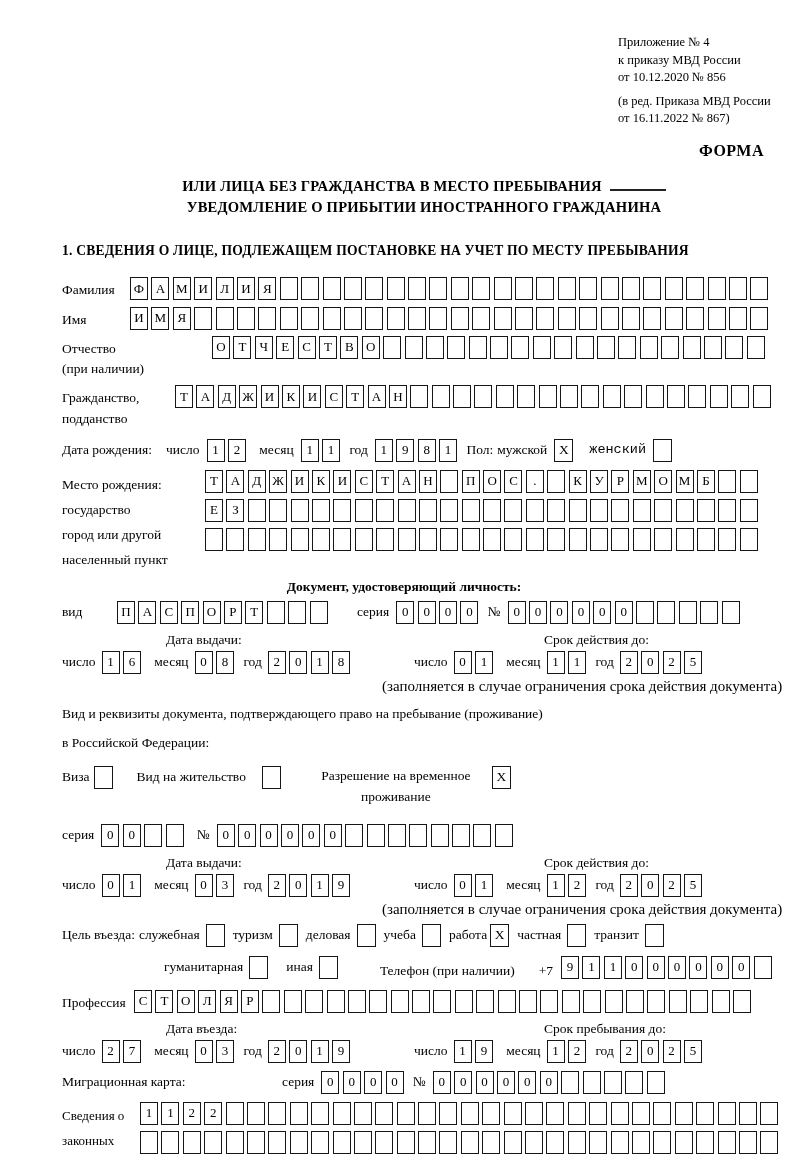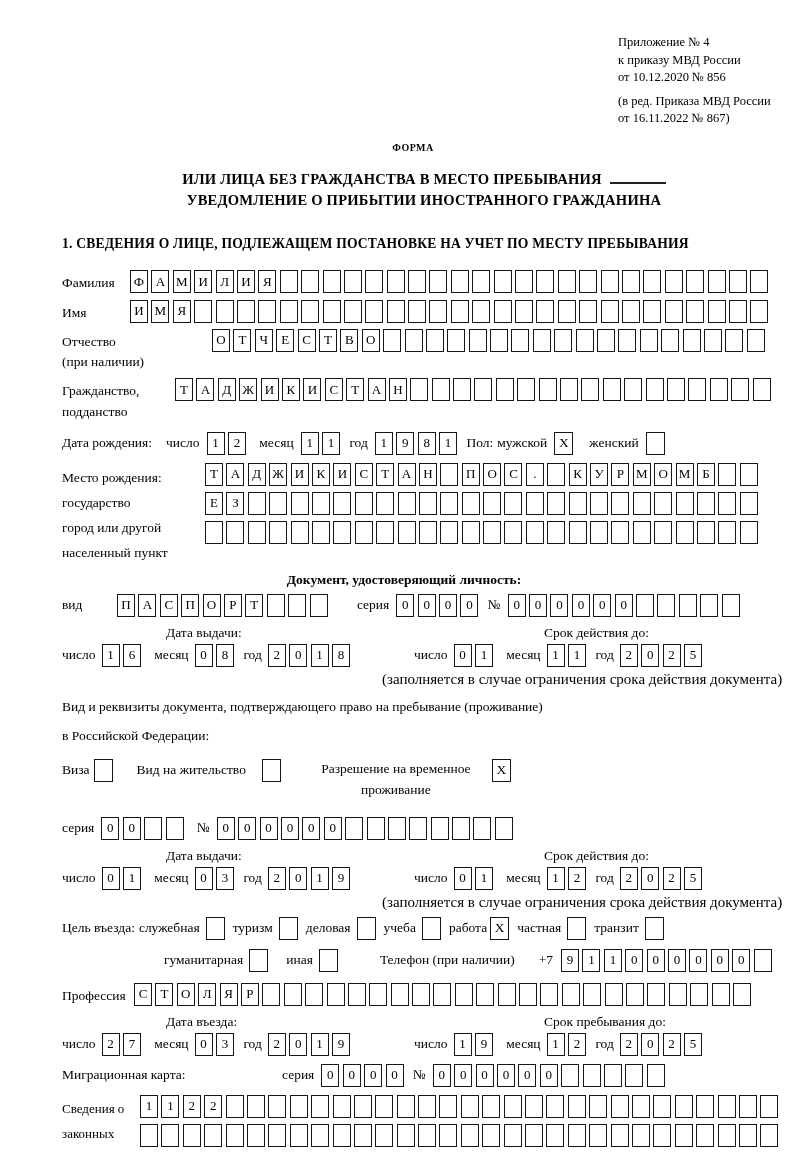--- a/index.html
+++ b/index.html
@@ -7,21 +7,21 @@
     width:800px; height:1163px;
     font-family:"Liberation Serif", serif;
     color:#000; font-size:13.5px;
     overflow:hidden;
   }
   .page { box-sizing:border-box; width:800px; height:1163px; padding:34px 14px 10px 62px; position:relative; }
 
   
   .annex { margin-left:556px; font-size:12.5px; line-height:1.4; }
   .annex-note { margin-top:6px; }
-  .forma { text-align:center; padding-right:22px; font-weight:bold; font-size:10px; margin-top:14px; letter-spacing:0.5px; }
+  .forma { text-align:right; padding-right:22px; font-weight:bold; font-size:16px; margin-top:14px; letter-spacing:0.5px; }
 
   .title { text-align:center; font-weight:bold; font-size:14.6px; line-height:1.5; margin-top:16px; letter-spacing:0.2px; }
   .title-underline { display:inline-block; width:56px; border-bottom:2px solid #222; margin-left:8px; vertical-align:baseline; }
 
   .section-heading { font-weight:bold; font-size:13.6px; margin-top:24px; margin-bottom:18px; letter-spacing:0.2px; }
 
   
   .row { display:flex; align-items:flex-start; margin-bottom:6px; }
   .row-label { flex:0 0 auto; padding-top:3px; line-height:1.5; }
   .w68  { width:68px; }
@@ -36,21 +36,21 @@
     display:inline-flex; align-items:center; justify-content:center;
     font-size:13px; flex:0 0 auto; background:#fff;
   }
   .checkbox {
     box-sizing:border-box; width:19px; height:23px;
     border:1.8px solid #161616; display:inline-flex;
     align-items:center; justify-content:center;
     font-size:13.5px; margin-left:7px; flex:0 0 auto; background:#fff;
   }
   .inline-label { padding-top:3px; margin-right:7px; flex:0 0 auto; }
-  .ml10 { margin-left:10px; } .ml16 { margin-left:16px; } .ml26 { margin-left:26px; } .ml6 { margin-left:6px; }
+  .ml10 { margin-left:10px; } .ml16 { margin-left:16px;font-family:Liberation Mono, monospace; } .ml26 { margin-left:26px; } .ml6 { margin-left:6px; }
 
   .center-heading { text-align:center; font-weight:bold; margin:6px 0 6px -40px; }
 
   
   .date-pair { display:flex; margin-top:8px; margin-bottom:6px; }
   .dp-left { width:352px; flex:0 0 auto; }
   .dp-right { flex:1 1 auto; }
   .dp-heading { margin-bottom:3px; }
   .dp-heading.lft { padding-left:104px; }
   .dp-heading.rgt { padding-left:130px; }
@@ -65,21 +65,21 @@
   .opt { display:flex; align-items:flex-start; flex:0 0 auto; }
   .opt .opt-word { padding-top:3px; }
   .opt-text { text-align:center; line-height:1.55; width:178px; }
   .opt-text.narrow { width:168px; }
 
   
   .purpose-row { display:flex; align-items:flex-start; margin-top:4px; }
   .p-opt { display:flex; align-items:flex-start; margin-right:8px; flex:0 0 auto; }
   .p-opt .opt-word { padding-top:3px; }
   .p-opt .checkbox { margin-left:6px; }
-  .purpose-row2 { display:flex; align-items:flex-start; margin-top:9px; padding-left:102px; }
+  .purpose-row2 { display:flex; align-items:flex-end; margin-top:9px; padding-left:102px; }
   .phone-label { padding-top:3px; margin-left:34px; margin-right:24px; flex:0 0 auto; }
   .phone-prefix { padding-top:3px; margin-right:8px; flex:0 0 auto; }
 
   
   .mig-row { display:flex; align-items:flex-start; margin-top:8px; }
   .mig-label { width:160px; flex:0 0 auto; padding-top:3px; }
   .mig-series-label { margin-left:60px; }
 
   
   .reps { display:flex; margin-top:8px; }

